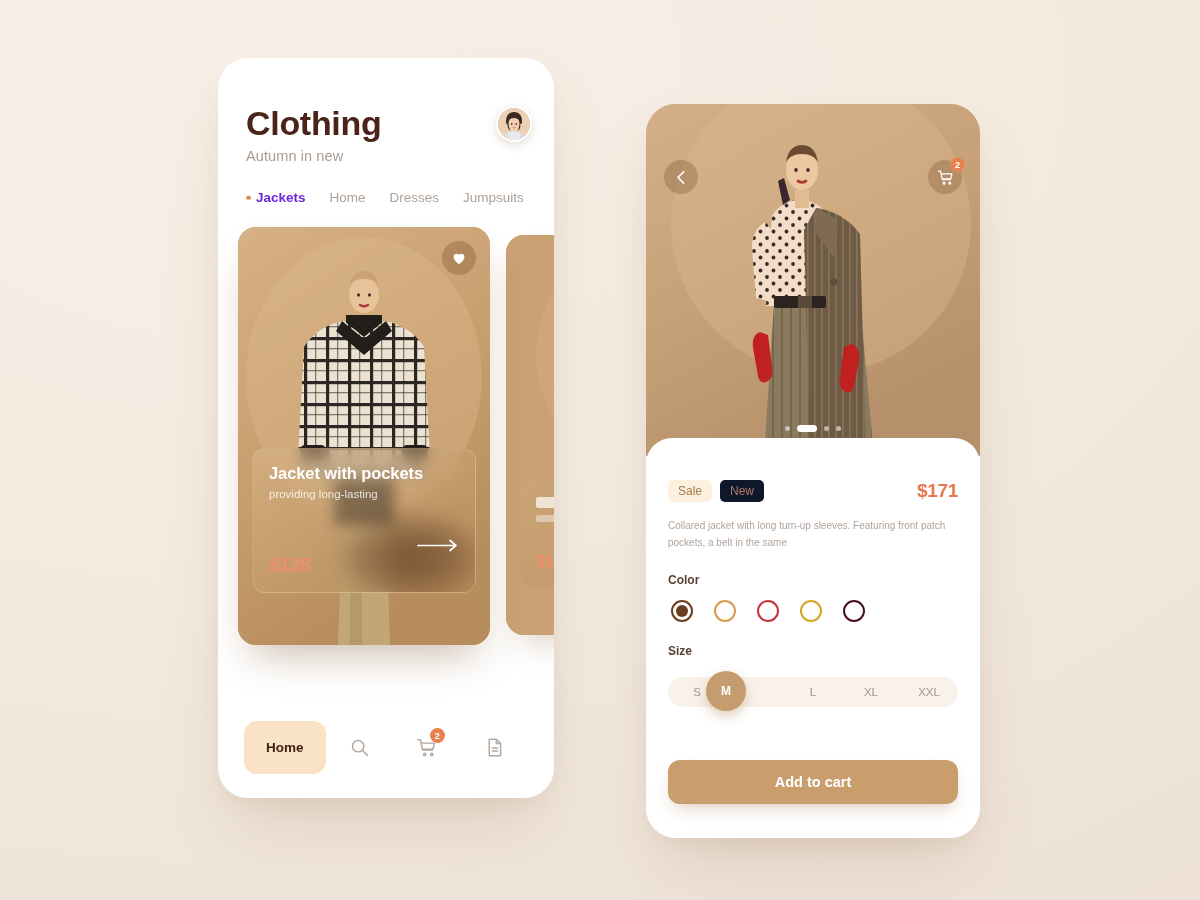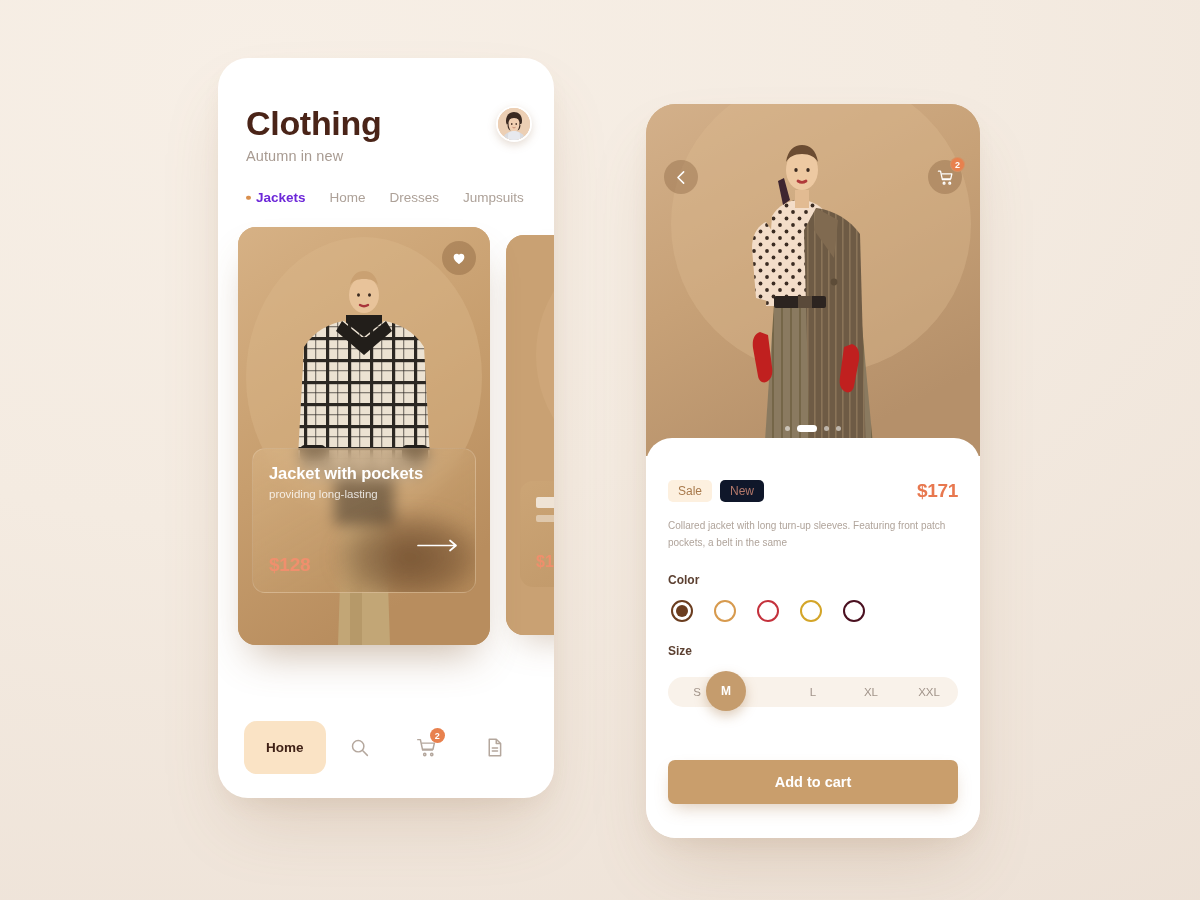--- a/index.html
+++ b/index.html
@@ -384,21 +384,21 @@
     font-size: 12px;
     font-weight: bold;
     display: flex; align-items: center; justify-content: center;
     box-shadow: 0 5px 12px rgba(170,125,80,0.38);
   }
 
   .cart-btn {
     position: absolute;
     left: 22px; right: 22px; bottom: 34px;
     height: 44px;
-    border-radius: 7px;
+    border-radius: 12px;
     background: #c99e6c;
     color: #ffffff;
     font-size: 14.5px;
     font-weight: bold;
     border: none;
     font-family: inherit;
     box-shadow: 0 8px 18px -6px rgba(170,125,80,0.45);
   }
 </style>
 </head>

